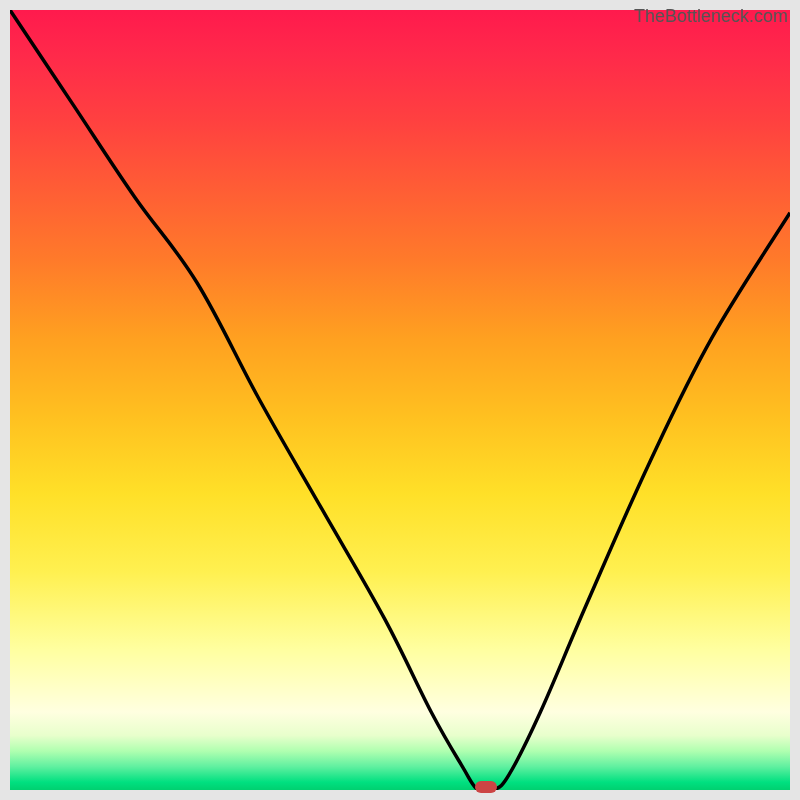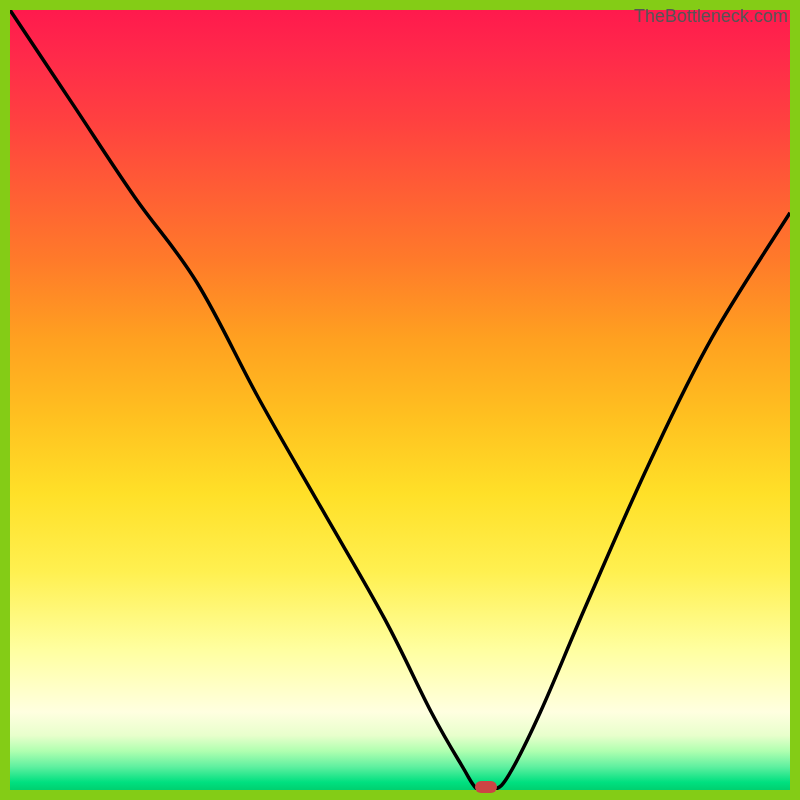--- a/index.html
+++ b/index.html
@@ -7,21 +7,21 @@
     padding: 0;
     width: 800px;
     height: 800px;
     overflow: hidden;
     font-family: Arial, sans-serif;
   }
   .chart-container {
     position: relative;
     width: 800px;
     height: 800px;
-    background: #84cc16;
+    background: #e5e5e5;
   }
   .plot-area {
     position: absolute;
     left: 10px;
     top: 10px;
     width: 780px;
     height: 780px;
     background: linear-gradient(to bottom,
       #ff1a4d 0%,
       #ff2a4a 6%,

